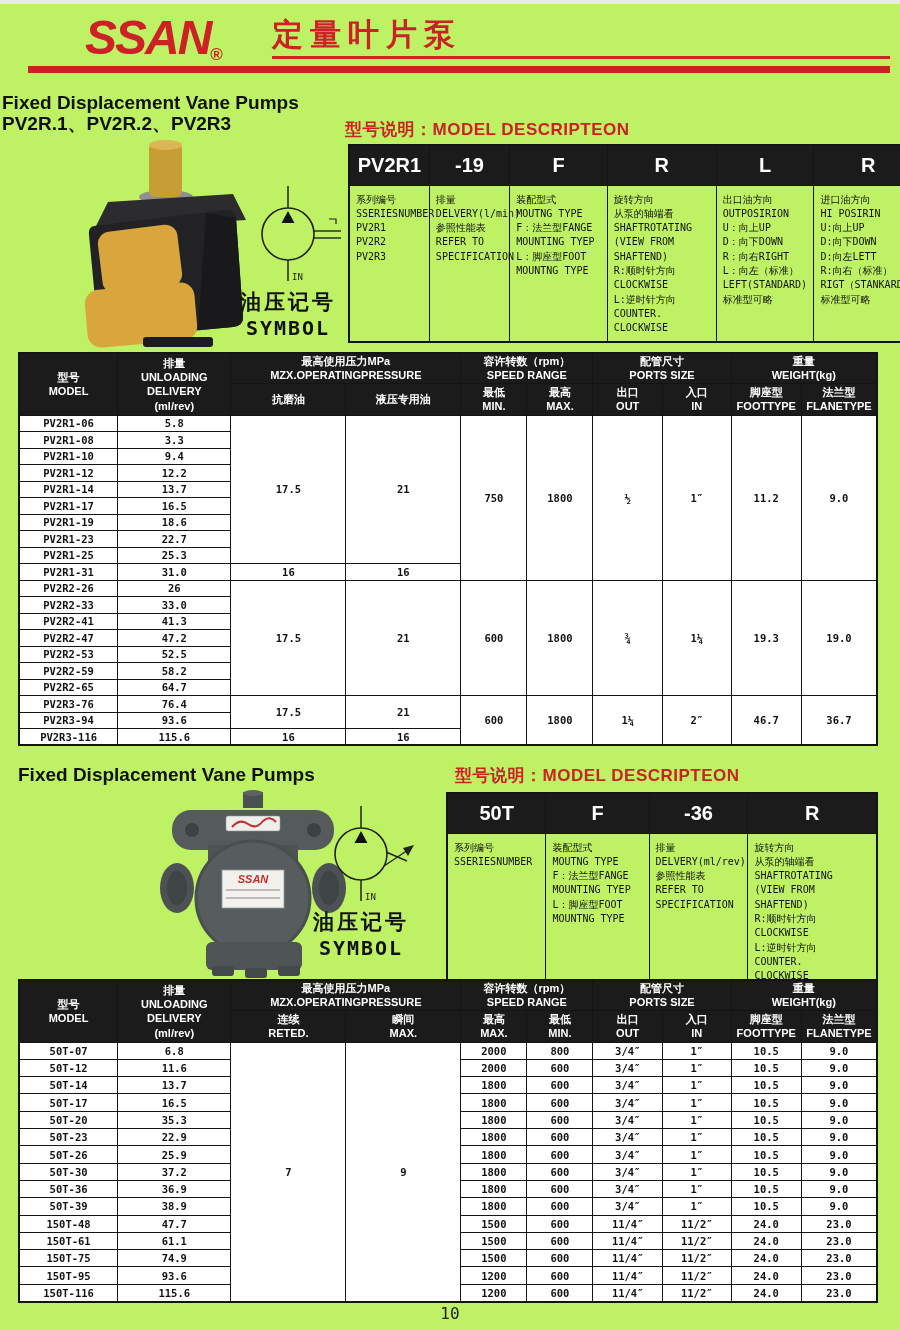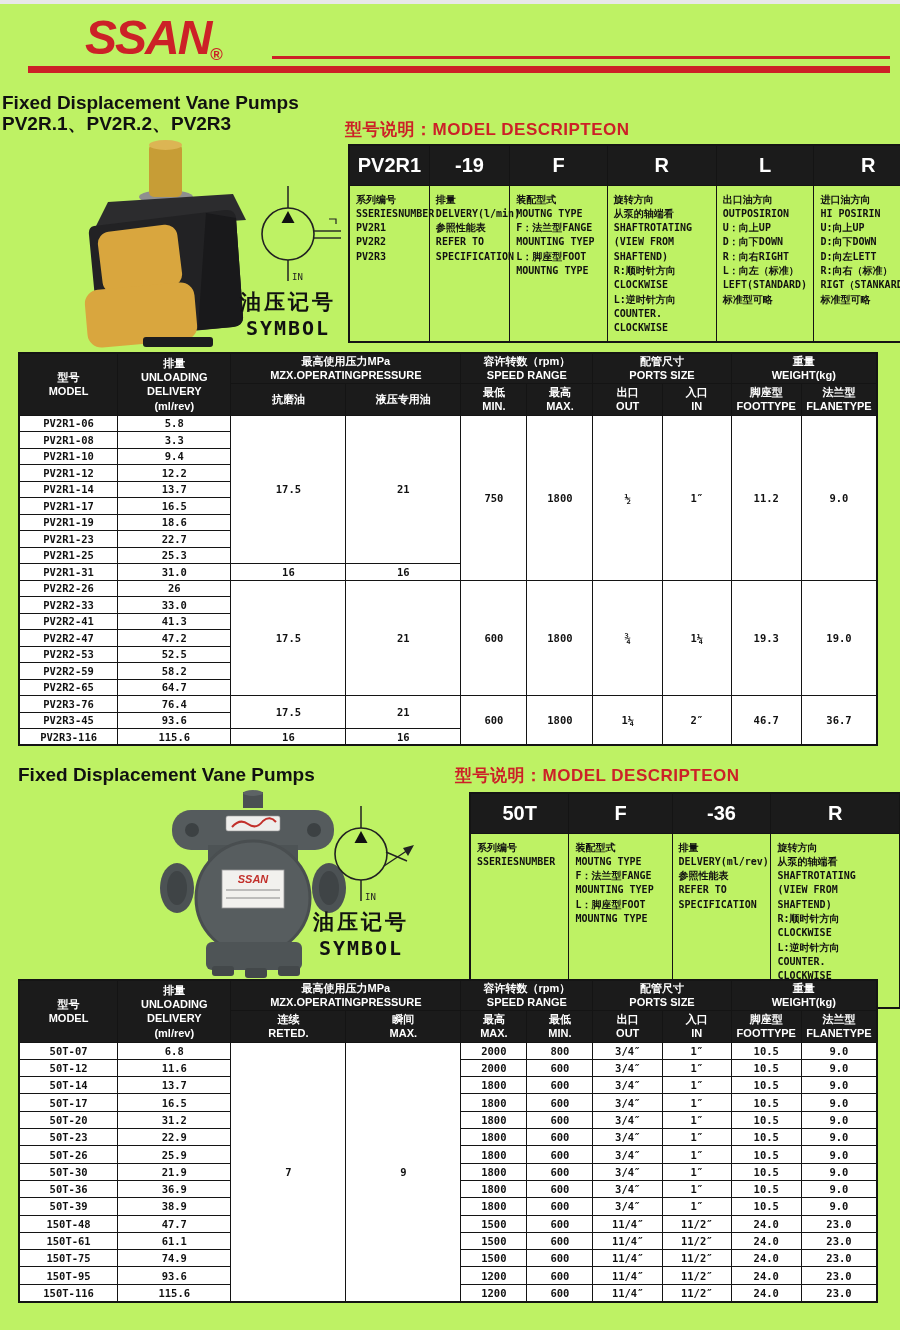--- a/index.html
+++ b/index.html
@@ -27,25 +27,25 @@
   
   table { border-collapse:collapse; table-layout:fixed; width:100%; }
   th, td { border:1px solid #141414; }
   .tbl { position:absolute; }
   .tbl table { border:2px solid #141414; }
 
   
   .desc thead th { background:#1b1b1b; color:#fff; font-size:20px; font-weight:bold;
                    height:40px; font-family:"Liberation Sans",sans-serif; }
   .desc td { vertical-align:top; text-align:left; padding:7px 2px 6px 6px;
-             font-family:"DejaVu Sans Mono", monospace; font-weight:bold;
+             font-family:"DejaVu Sans Mono", monospace; font-weight:normal;
              font-size:10px; line-height:1.43; white-space:pre-line; color:#111; }
   .desc1 { left:348px; top:140px; width:576px; }
   .desc1 td { height:148px; }
-  .desc2 { left:469px; top:788px; width:432px; }
+  .desc2 { left:446px; top:788px; width:432px; }
   .desc2 td { height:175px; }
 
   
   .spec thead th { background:#1b1b1b; color:#fff; font-weight:bold;
                    font-size:11px; line-height:1.3; white-space:pre-line;
                    font-family:"Liberation Sans",sans-serif; }
   .spec thead tr:nth-child(1) th { height:28px; }
   .spec thead tr:nth-child(2) th { height:32px; }
   .spec td { text-align:center; font-family:"DejaVu Sans Mono", monospace;
              font-weight:bold; font-size:10.5px; color:#111; white-space:pre-line;
@@ -71,20 +71,21 @@
 
   .footer-page { position:absolute; left:0; top:1300px; width:900px; text-align:center;
                  font-size:16px; color:#222; font-family:"DejaVu Sans Mono",monospace; }
 </style>
 </head>
 <body>
 
 <div class="page">
 
   <div class="logo"><span>SSAN</span><span class="reg">®</span></div>
+  <div class="cn-title">定量叶片泵</div>
   <div class="thin-line"></div>
   <div class="thick-line"></div>
 
   <div class="sec-title s1-title">
     <div>Fixed Displacement Vane Pumps</div>
     <div>PV2R.1、PV2R.2、PV2R3</div>
   </div>
 
   <div class="pump pump1">
     <svg width="225" height="215" viewBox="0 0 225 215">
@@ -326,21 +327,21 @@
             <td rowspan="2">17.5</td>
             <td rowspan="2">21</td>
             <td rowspan="3">600</td>
             <td rowspan="3">1800</td>
             <td rowspan="3">1¼</td>
             <td rowspan="3">2″</td>
             <td rowspan="3">46.7</td>
             <td rowspan="3">36.7</td>
           </tr>
           <tr>
-            <td>PV2R3-45</td>
+            <td>PV2R3-94</td>
             <td>93.6</td>
           </tr>
           <tr>
             <td>PV2R3-116</td>
             <td>115.6</td>
             <td>16</td>
             <td>16</td>
           </tr>
         </tbody>
       </table>
@@ -527,21 +528,21 @@
             <td>16.5</td>
             <td>1800</td>
             <td>600</td>
             <td>3/4″</td>
             <td>1″</td>
             <td>10.5</td>
             <td>9.0</td>
           </tr>
           <tr>
             <td>50T-20</td>
-            <td>31.2</td>
+            <td>35.3</td>
             <td>1800</td>
             <td>600</td>
             <td>3/4″</td>
             <td>1″</td>
             <td>10.5</td>
             <td>9.0</td>
           </tr>
           <tr>
             <td>50T-23</td>
             <td>22.9</td>
@@ -557,21 +558,21 @@
             <td>25.9</td>
             <td>1800</td>
             <td>600</td>
             <td>3/4″</td>
             <td>1″</td>
             <td>10.5</td>
             <td>9.0</td>
           </tr>
           <tr>
             <td>50T-30</td>
-            <td>21.9</td>
+            <td>37.2</td>
             <td>1800</td>
             <td>600</td>
             <td>3/4″</td>
             <td>1″</td>
             <td>10.5</td>
             <td>9.0</td>
           </tr>
           <tr>
             <td>50T-36</td>
             <td>36.9</td>
@@ -639,13 +640,14 @@
             <td>600</td>
             <td>11/4″</td>
             <td>11/2″</td>
             <td>24.0</td>
             <td>23.0</td>
           </tr>
         </tbody>
       </table>
   </div>
 
+  <div class="footer-page">10</div>
 </div>
 
 </body></html>

